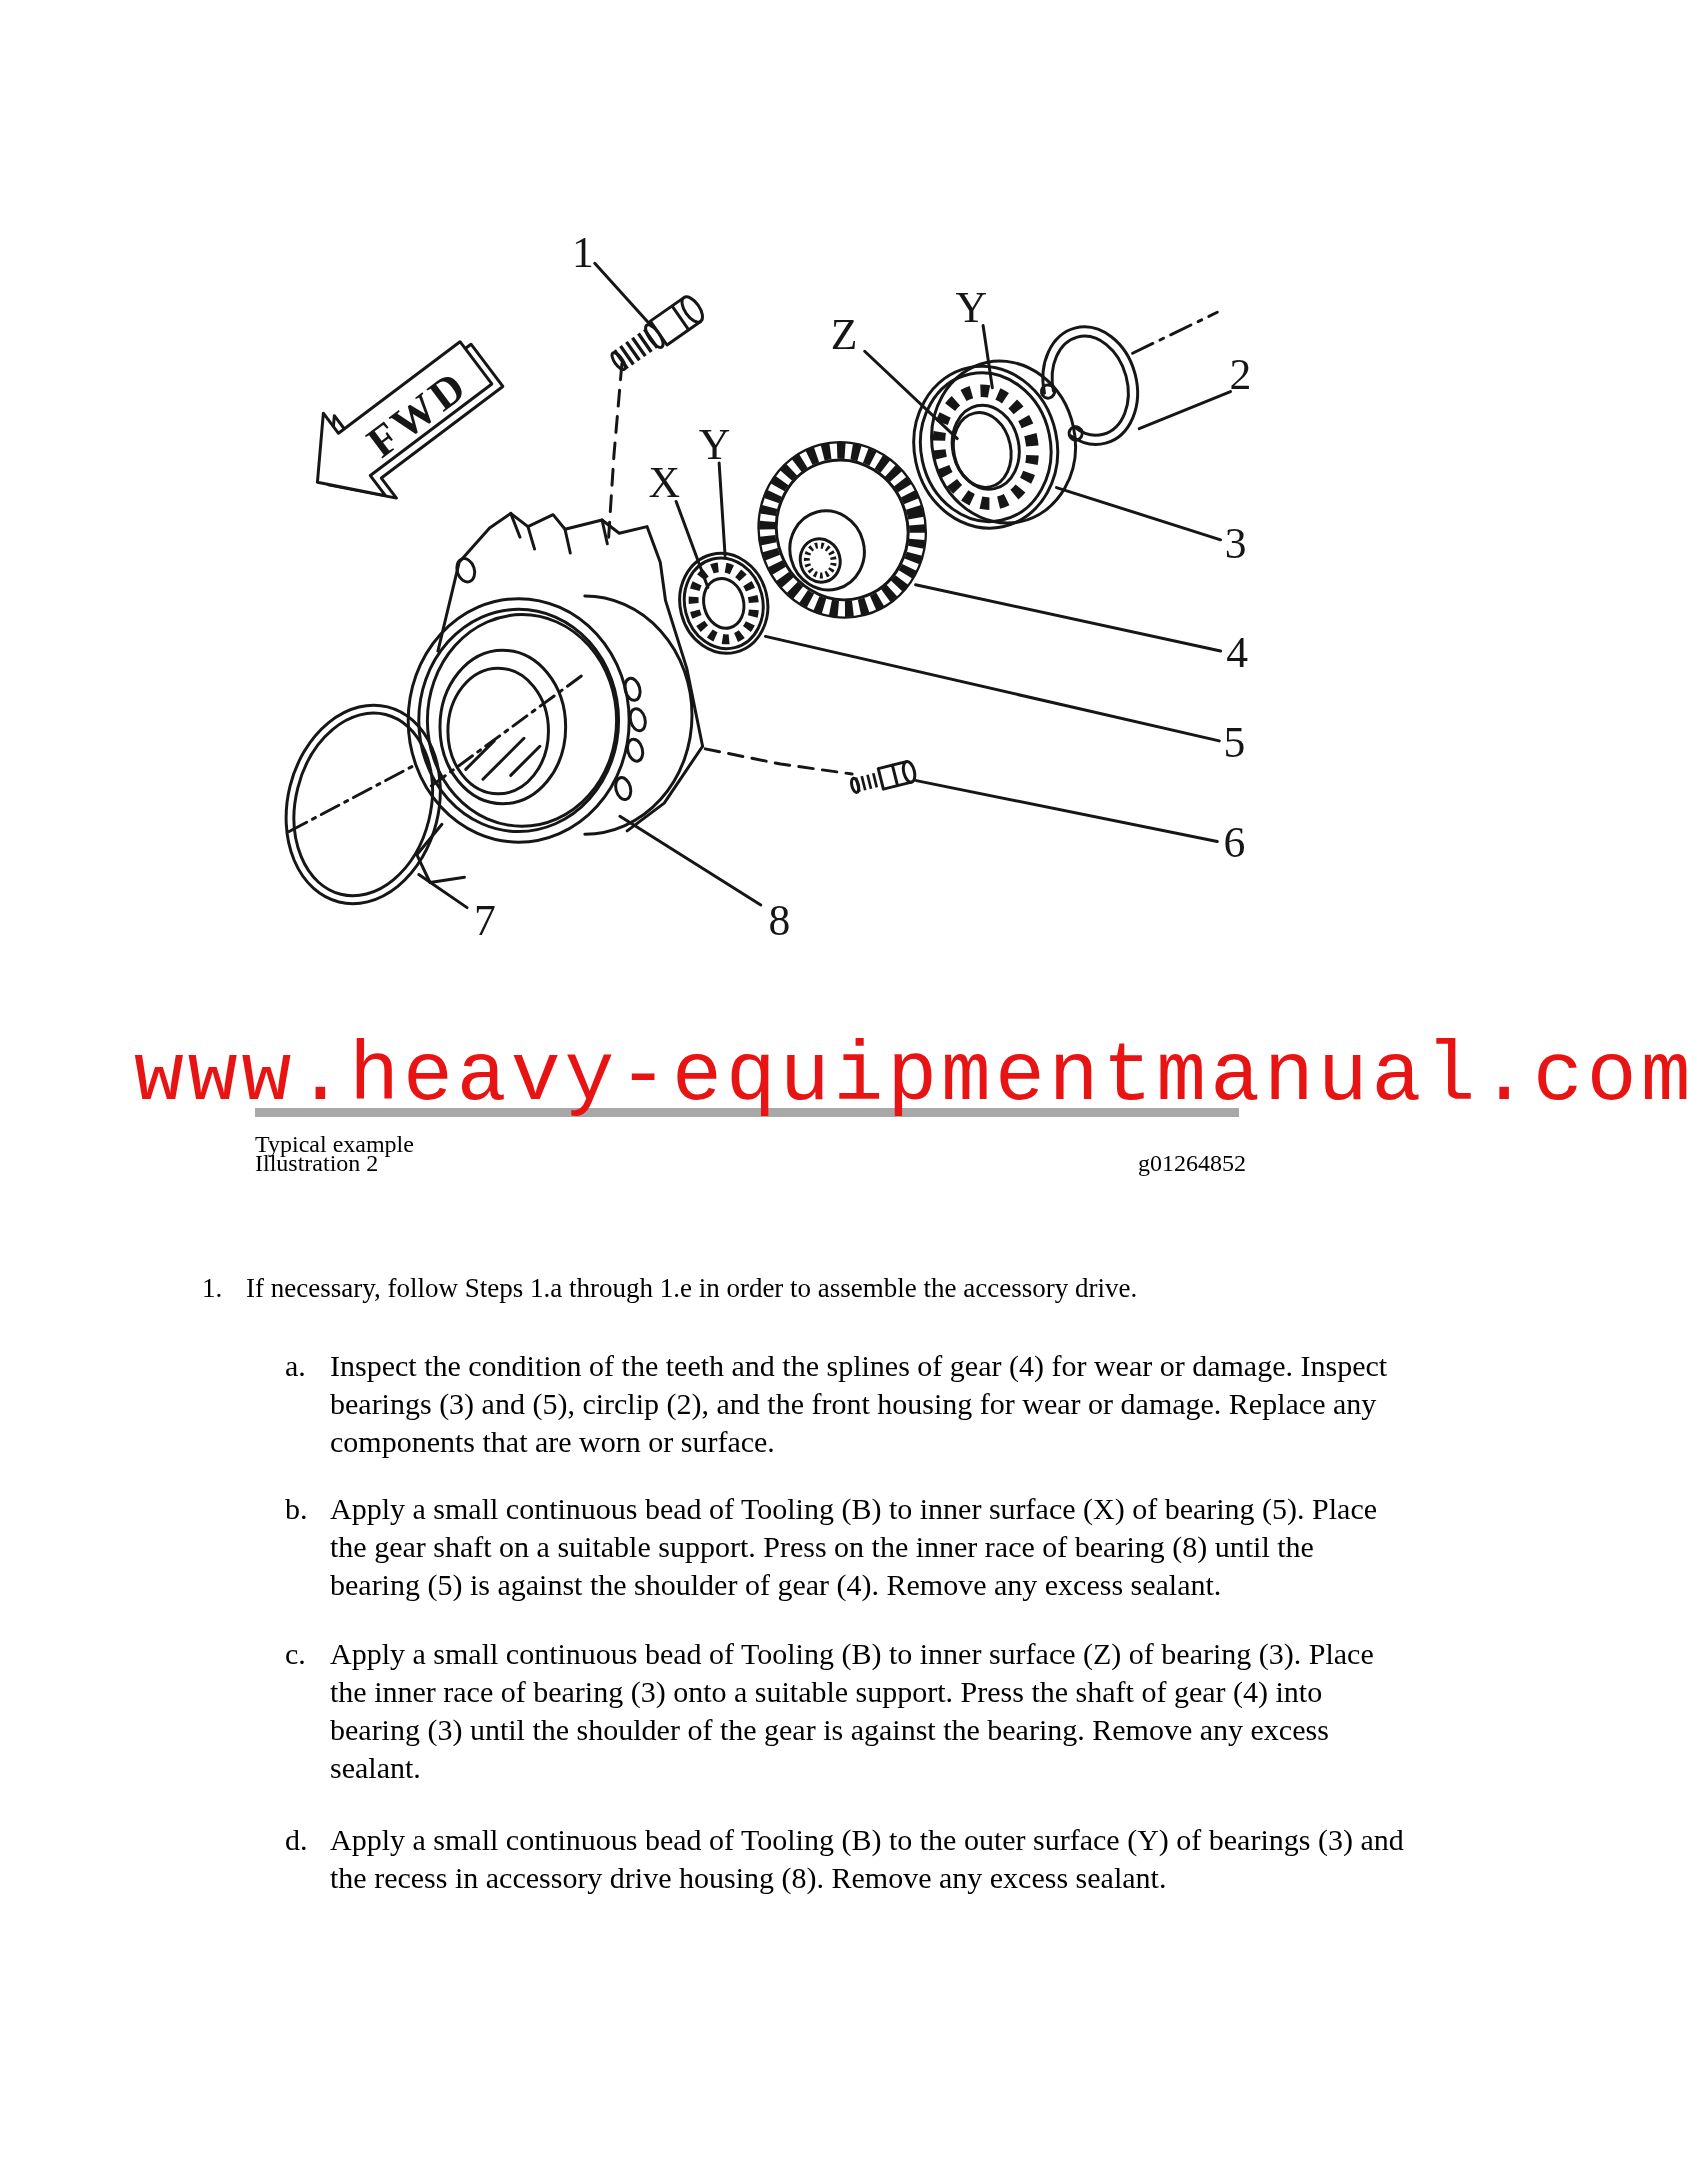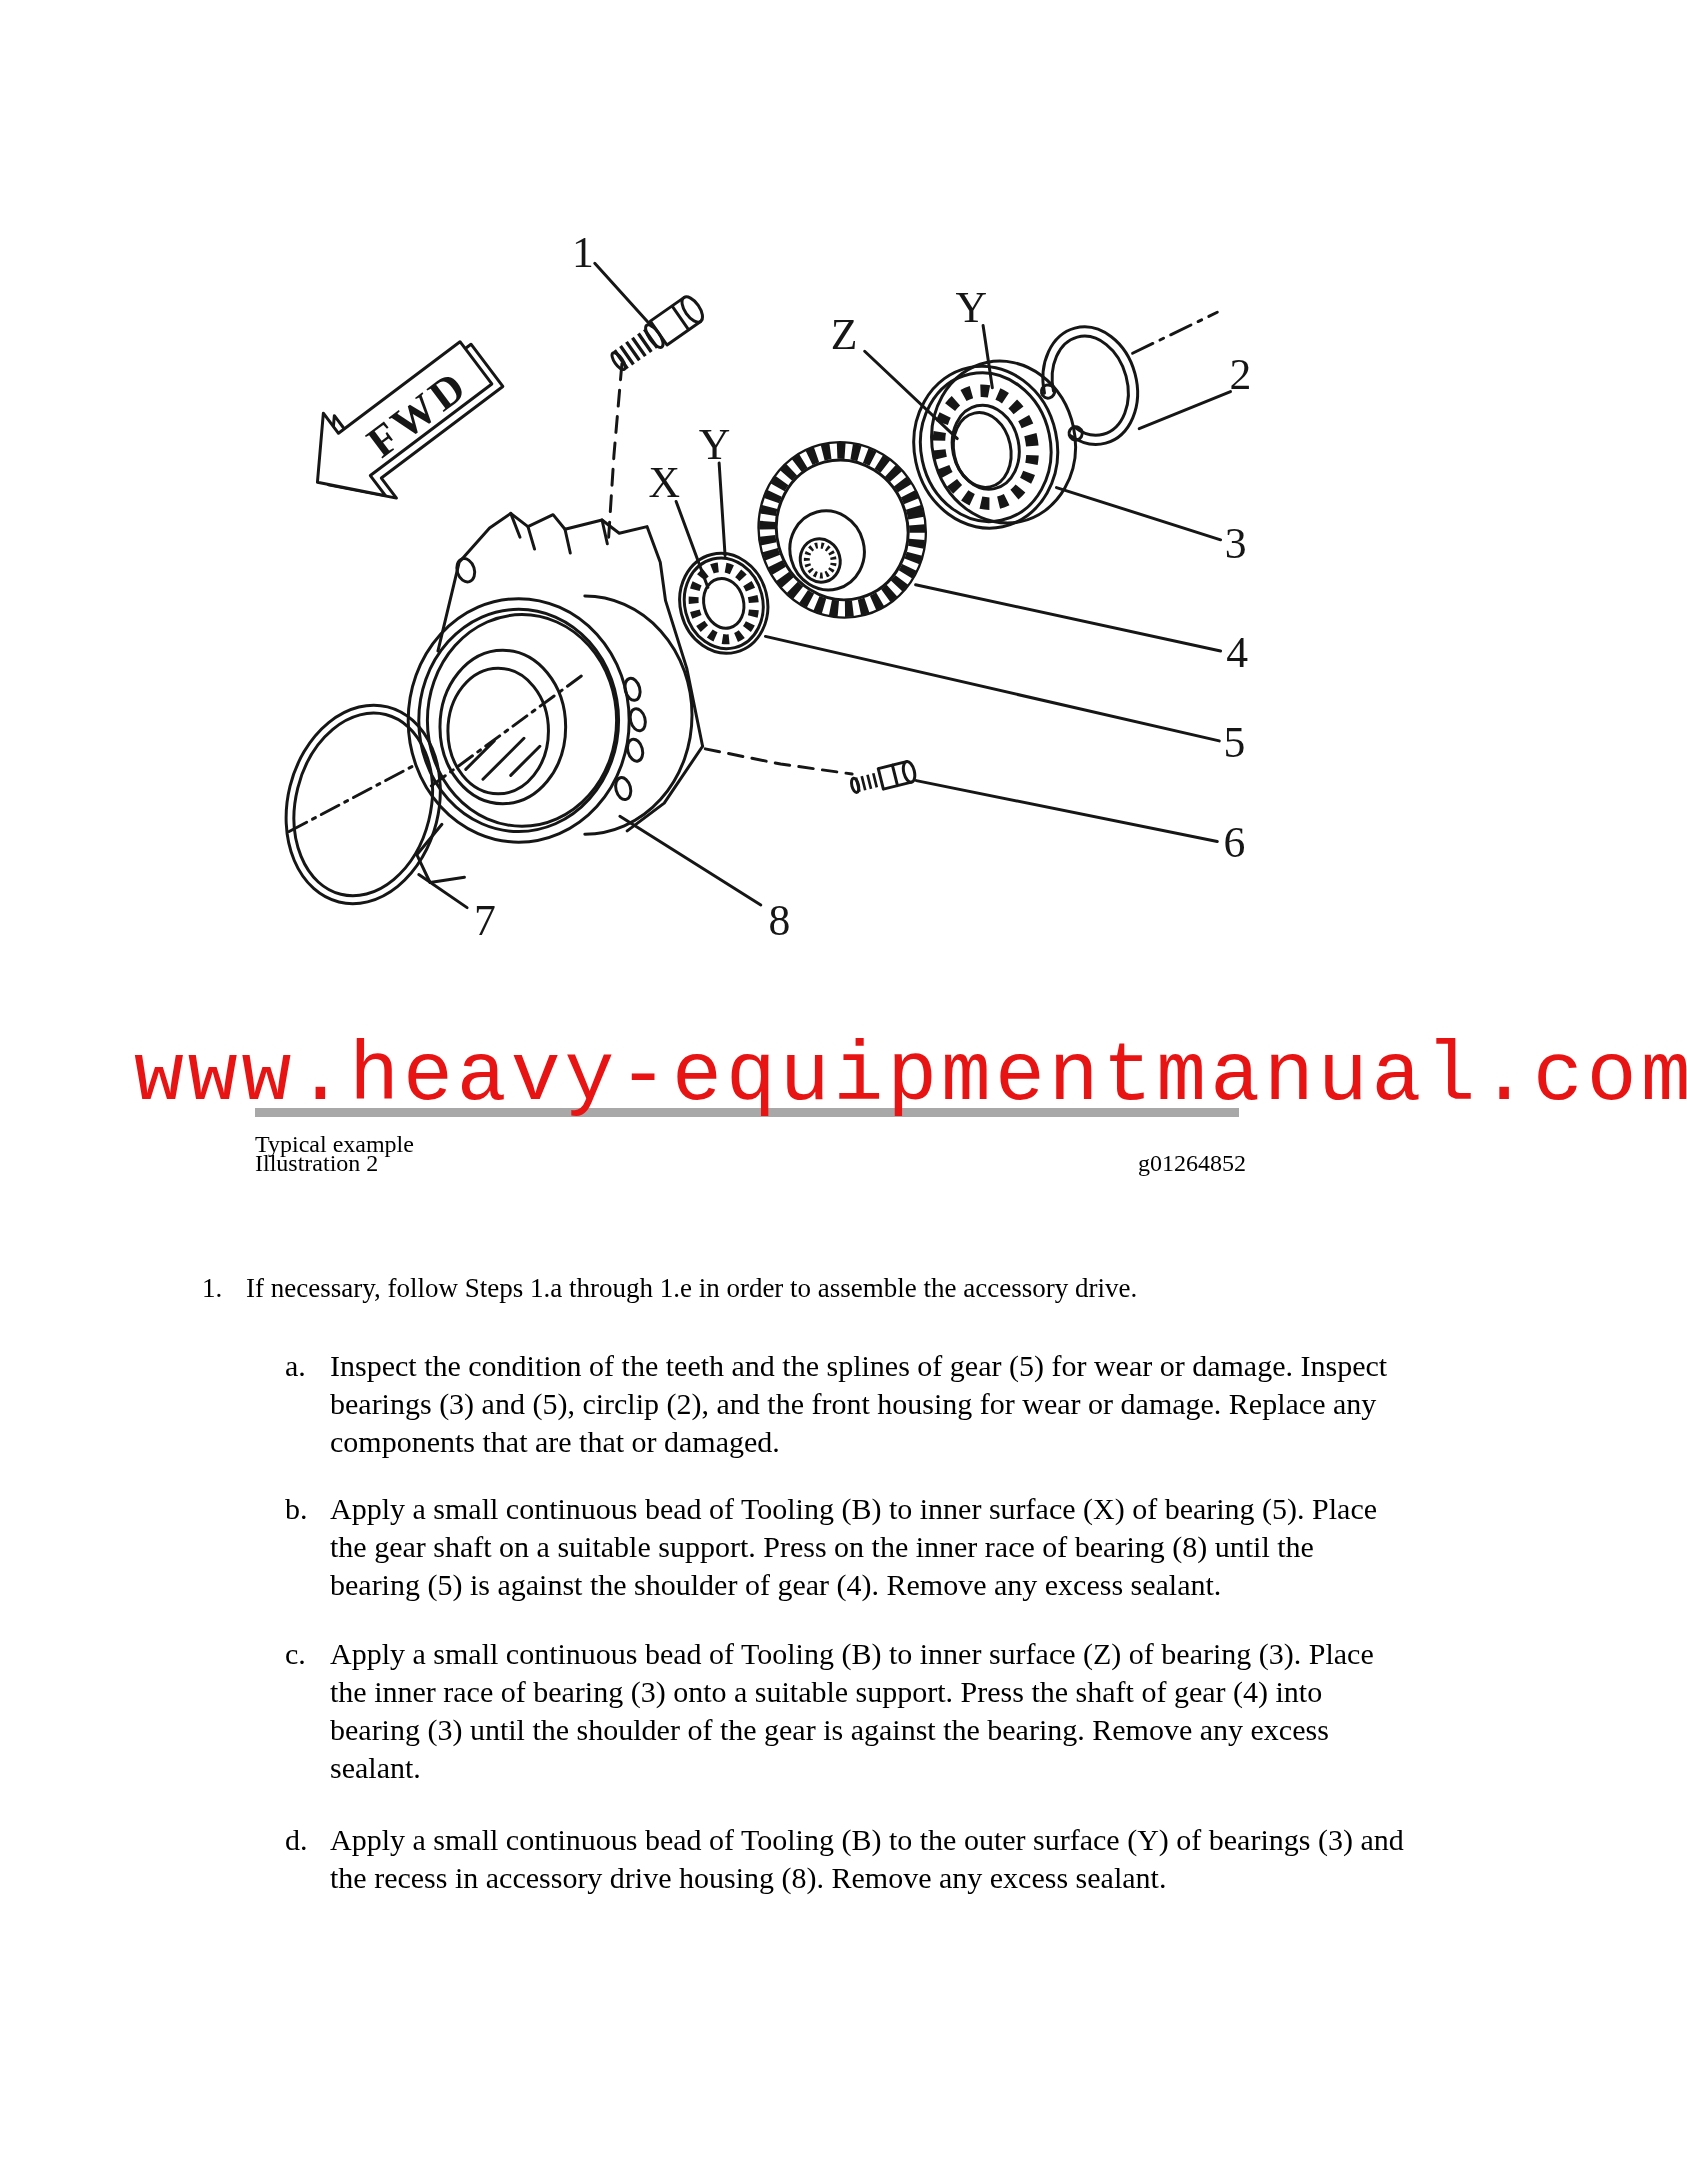--- a/index.html
+++ b/index.html
@@ -166,23 +166,23 @@
 <div class="caption" id="caption-right">g01264852</div>
 <div class="caption" id="subcaption">Typical example</div>
 
 <div class="step">
   <span class="snum">1.</span><span>If necessary, follow Steps 1.a through 1.e in order to assemble the accessory drive.</span>
 </div>
 
 <div class="substep" id="ss-a">
   <span class="letter">a.</span>
   <div class="lines">
-    <div class="tline">Inspect the condition of the teeth and the splines of gear (5) for wear or damage. Inspect</div>
+    <div class="tline">Inspect the condition of the teeth and the splines of gear (4) for wear or damage. Inspect</div>
     <div class="tline">bearings (3) and (5), circlip (2), and the front housing for wear or damage. Replace any</div>
-    <div class="tline">components that are that or damaged.</div>
+    <div class="tline">components that are worn or surface.</div>
   </div>
 </div>
 
 <div class="substep" id="ss-b">
   <span class="letter">b.</span>
   <div class="lines">
     <div class="tline">Apply a small continuous bead of Tooling (B) to inner surface (X) of bearing (5). Place</div>
     <div class="tline">the gear shaft on a suitable support. Press on the inner race of bearing (8) until the</div>
     <div class="tline">bearing (5) is against the shoulder of gear (4). Remove any excess sealant.</div>
   </div>

